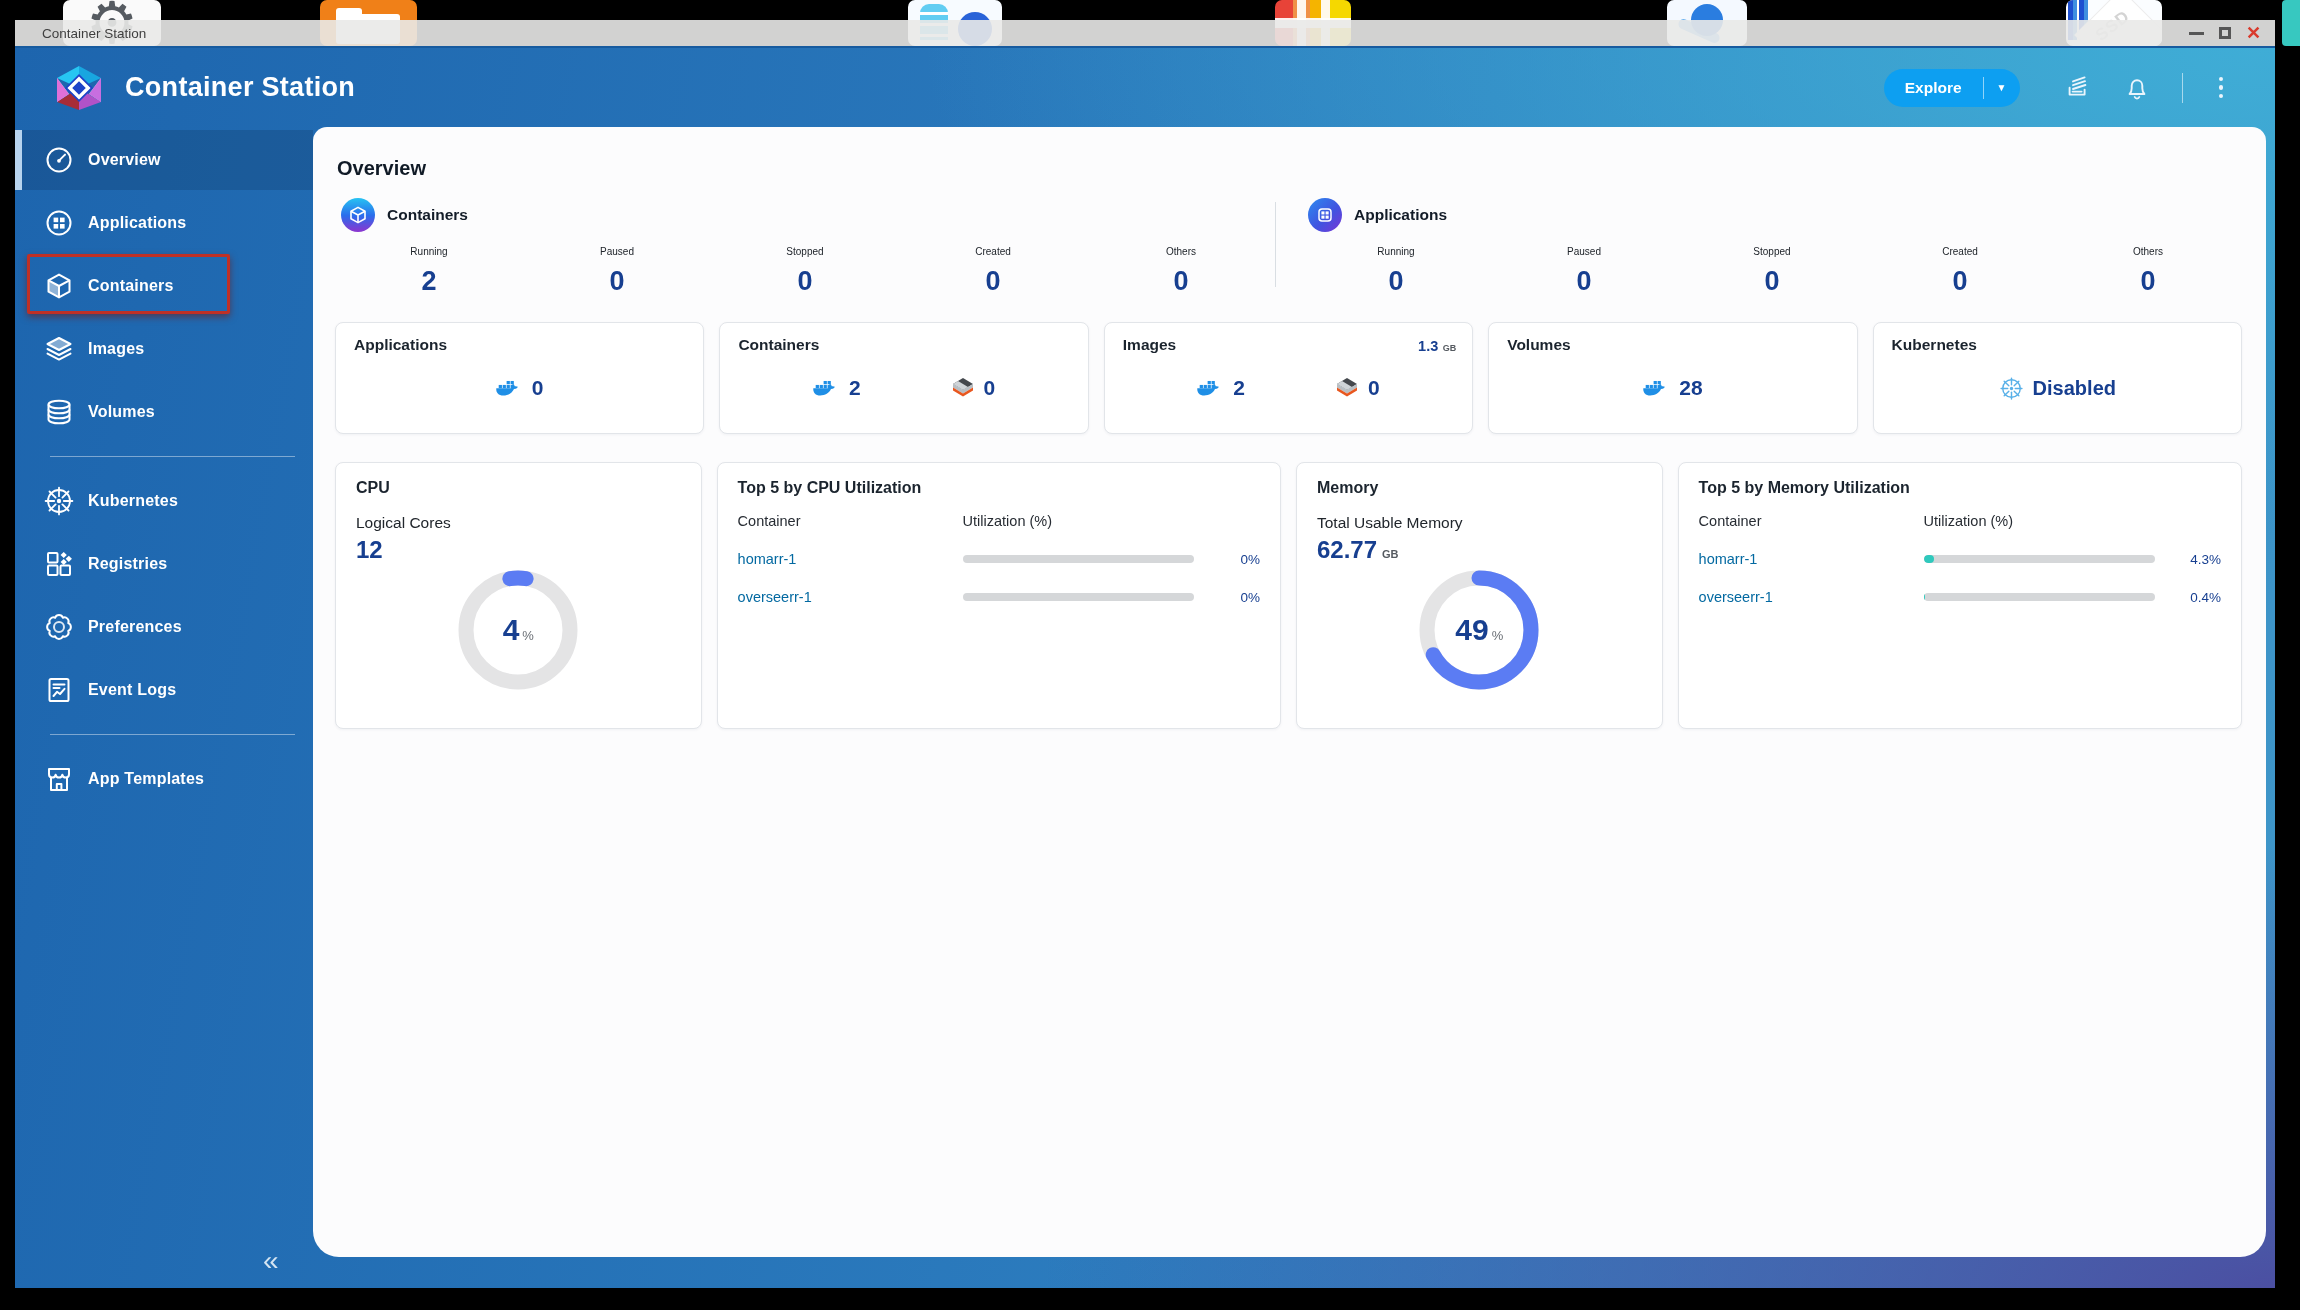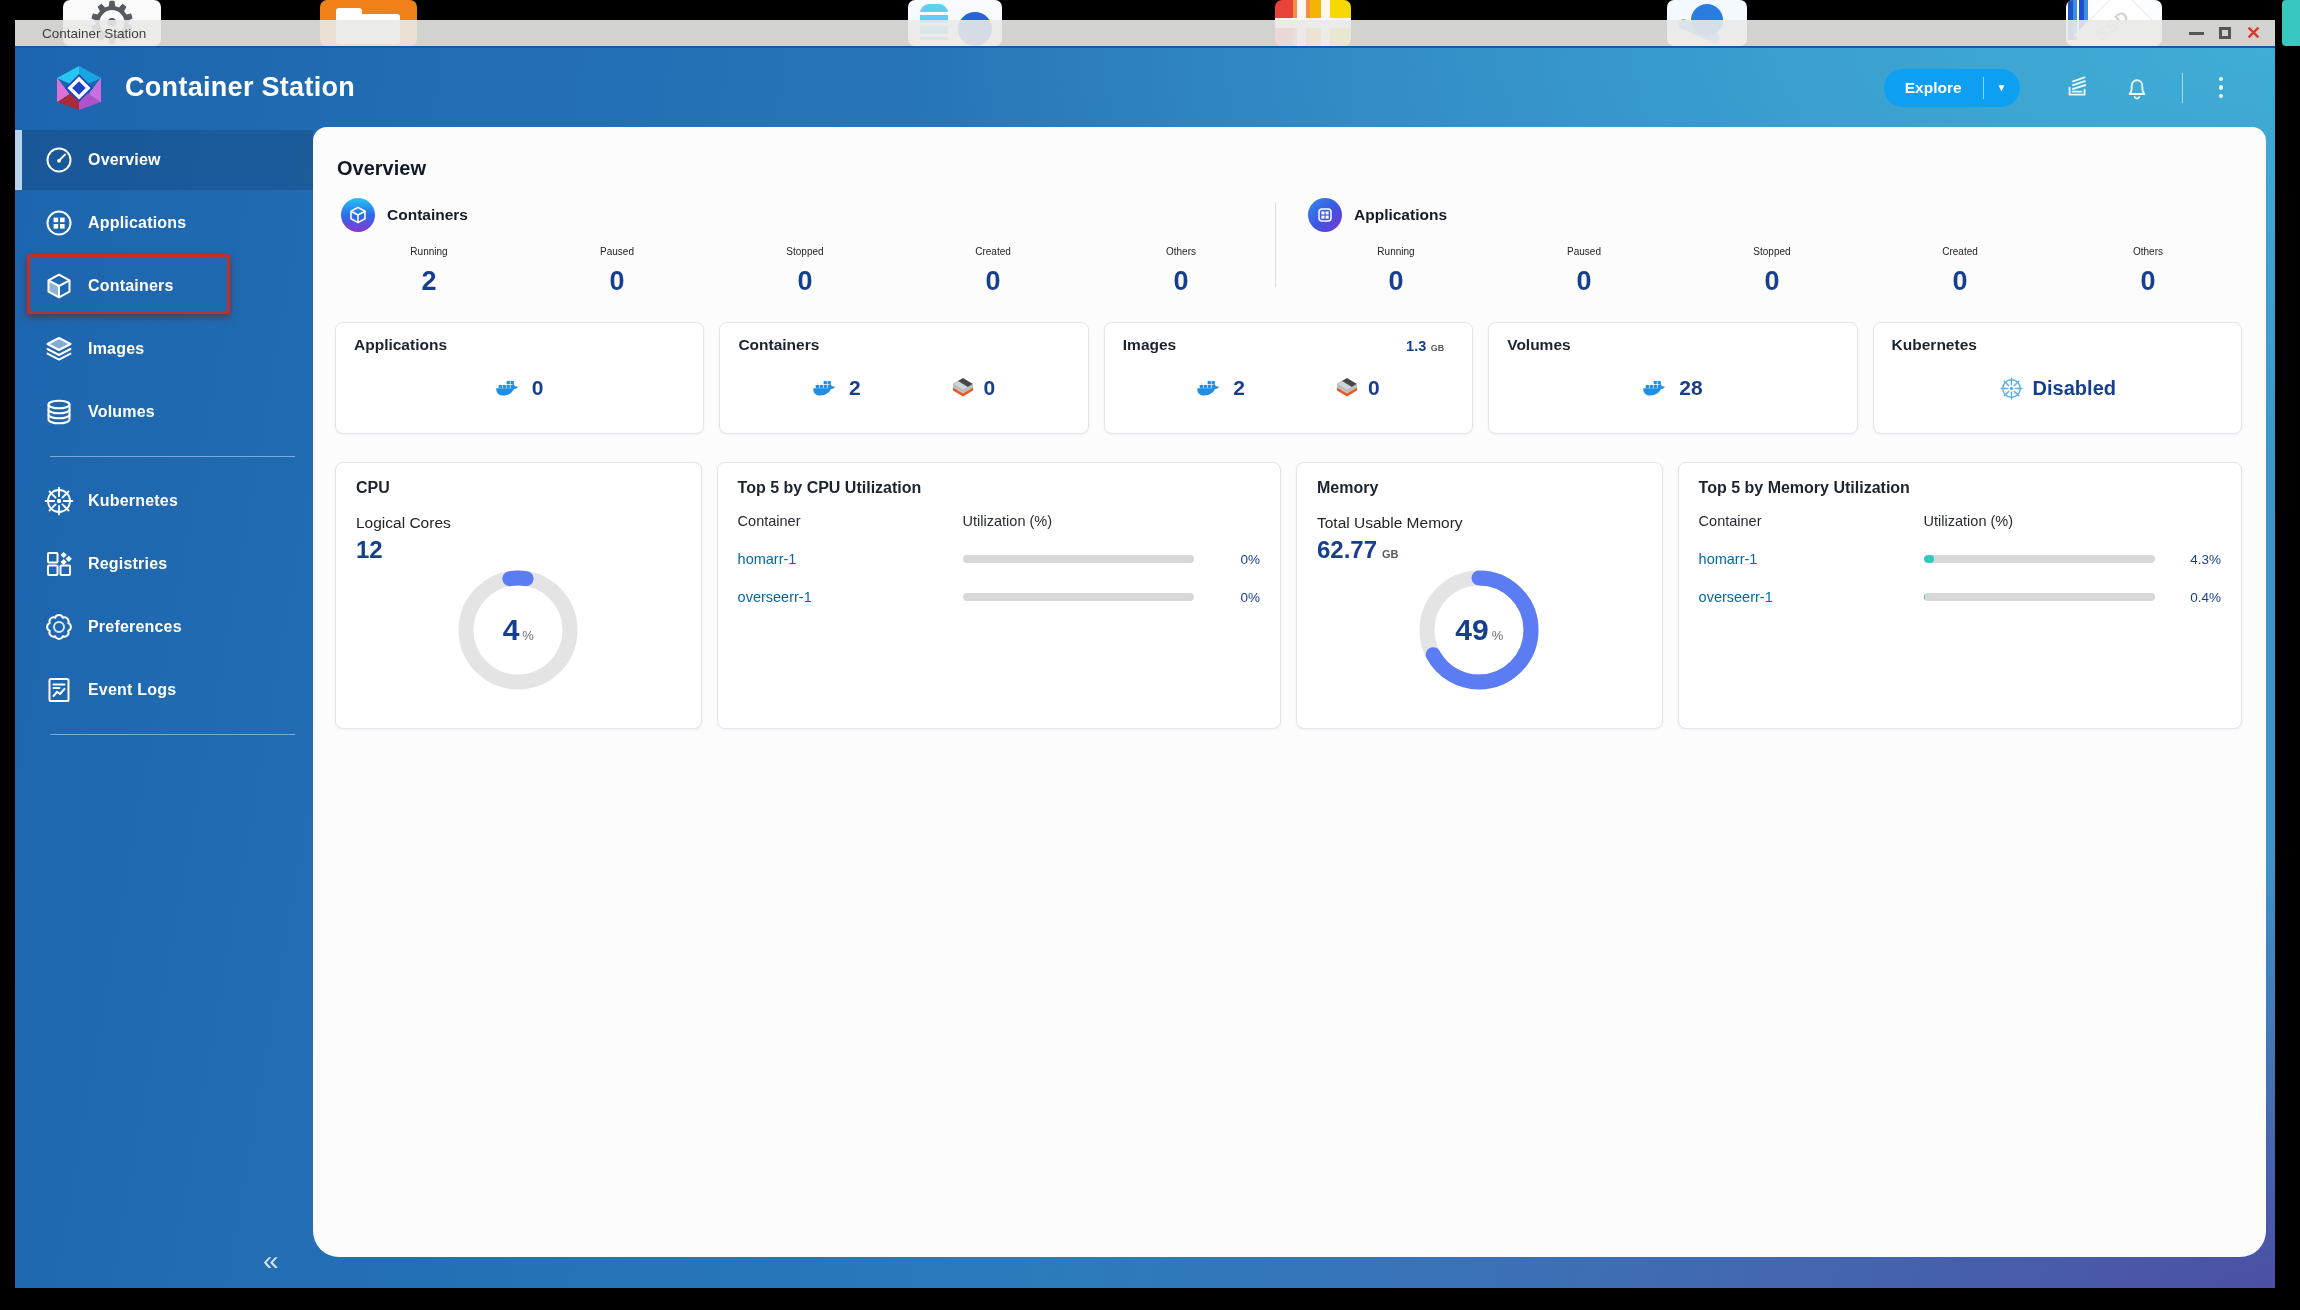--- a/index.html
+++ b/index.html
@@ -100,21 +100,21 @@
   
   .cards1 { display:grid; grid-template-columns:repeat(5,1fr); gap:15px; margin-top:25px; }
   .card { background:#fff; border:1px solid #e2e5e9; border-radius:8px; box-shadow:0 1px 3px rgba(20,40,80,.05); position:relative; }
   .cards1 .card { height:112px; padding:13px 18px; }
   .card-title { font-size:15.5px; font-weight:bold; color:#1b242e; }
   .count-row { display:flex; justify-content:center; gap:90px; margin-top:22px; }
   .count-grp { display:flex; align-items:center; gap:9px; }
   .count-num { font-size:21px; font-weight:bold; color:#173f90; }
   .dockerico { width:27px; height:20px; }
   .lxdico { width:24px; height:22px; }
-  .size-badge { position:absolute; top:14px; right:28px; }
+  .size-badge { position:absolute; top:14px; right:16px; }
   .size-val { font-size:14.5px; font-weight:bold; color:#173f90; }
   .size-unit { font-size:9px; font-weight:bold; color:#555a60; }
   .k8s-status { font-size:20px; font-weight:bold; color:#173f90; }
 
   .cards2 { display:grid; grid-template-columns:367fr 565fr 367fr 565fr; gap:15px; margin-top:28px; }
   .cards2 .card { height:267px; padding:16px 20px; }
   .metric-label { font-size:15.5px; color:#21262c; margin-top:17px; }
   .metric-value { font-size:24px; font-weight:bold; color:#173f90; margin-top:4px; }
   .metric-unit { font-size:11px; font-weight:bold; color:#555a60; margin-left:5px; }
   .donut-wrap { width:124px; margin:4px auto 0; position:relative; }
@@ -314,20 +314,28 @@
             <rect x="5.5" y="4" width="19" height="22" rx="1.6"></rect>
             <line x1="9.5" y1="9.6" x2="20.5" y2="9.6"></line>
             <line x1="9.5" y1="13" x2="15.5" y2="13"></line>
             <polyline points="9.5,21 13,16.8 16,19 20.5,13.8"></polyline>
           </svg>
           <span class="slabel">Event Logs</span>
         </div>
 
         <div class="sdiv"></div>
 
+        <div class="sitem">
+          <svg class="sicon" viewBox="0 0 30 30" fill="none" stroke="#fff" stroke-width="2" stroke-linejoin="round">
+            <path d="M5 5 h20 v5.2 c0 1.9 -1.5 3.3 -3.35 3.3 -1.65 0 -3 -1.2 -3.3 -2.8 -.3 1.6 -1.65 2.8 -3.35 2.8 -1.7 0 -3.05 -1.2 -3.35 -2.8 -.3 1.6 -1.65 2.8 -3.3 2.8 C6.5 13.5 5 12.1 5 10.2 Z"></path>
+            <path d="M7 13.5 V26 H23 V13.5"></path>
+            <path d="M12.8 26 v-6 h4.6 v6"></path>
+          </svg>
+          <span class="slabel">App Templates</span>
+        </div>
 
         <div class="annotation-box"></div>
         <div class="collapse-btn">«</div>
       </div>
 
       <div class="panel">
         <div class="page-title">Overview</div>
 
         <div class="status">
           <div class="status-half">

